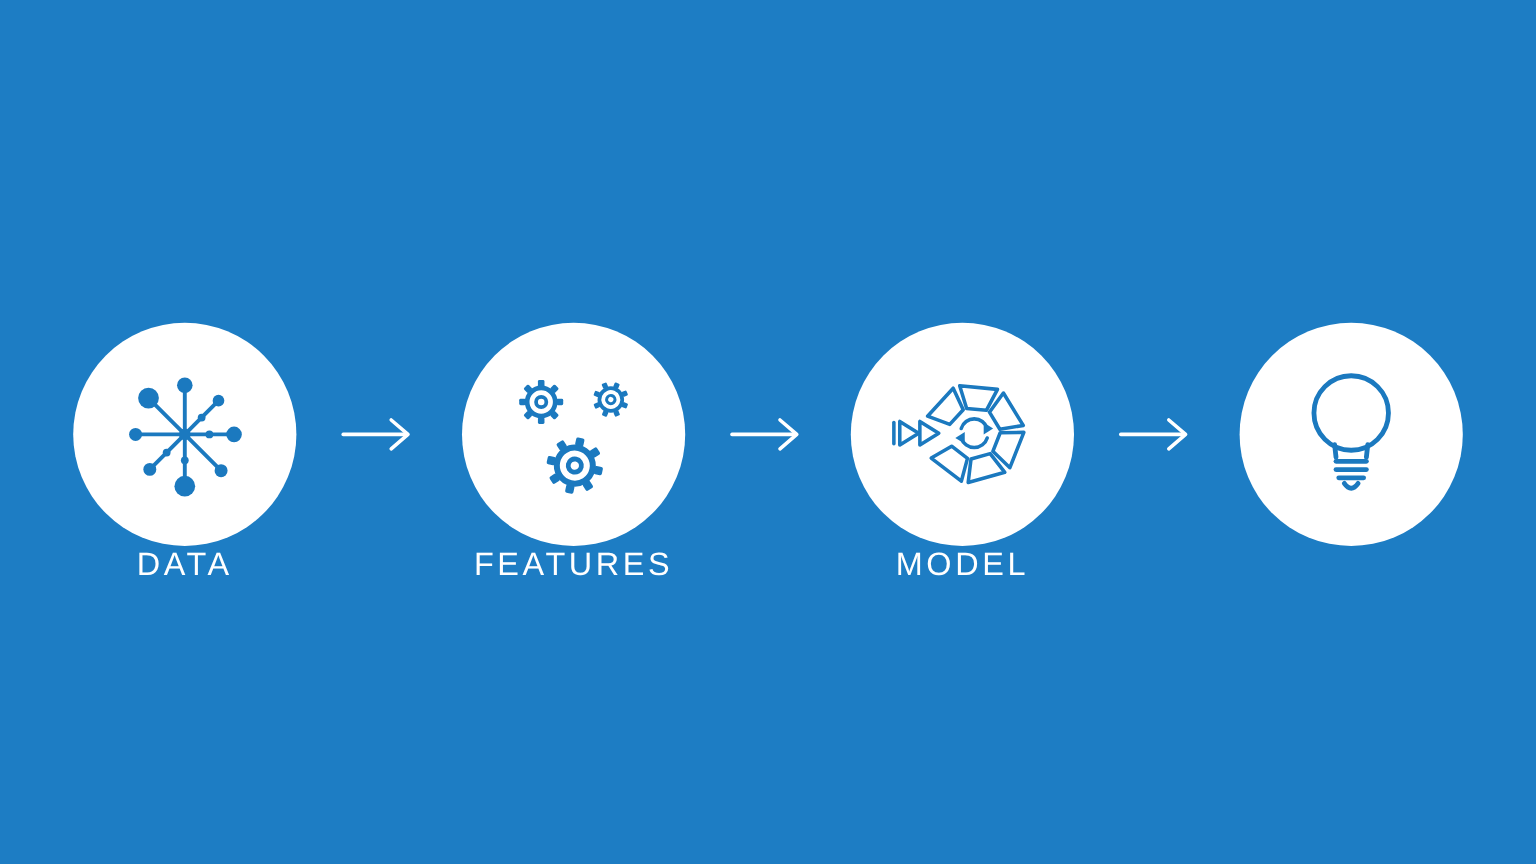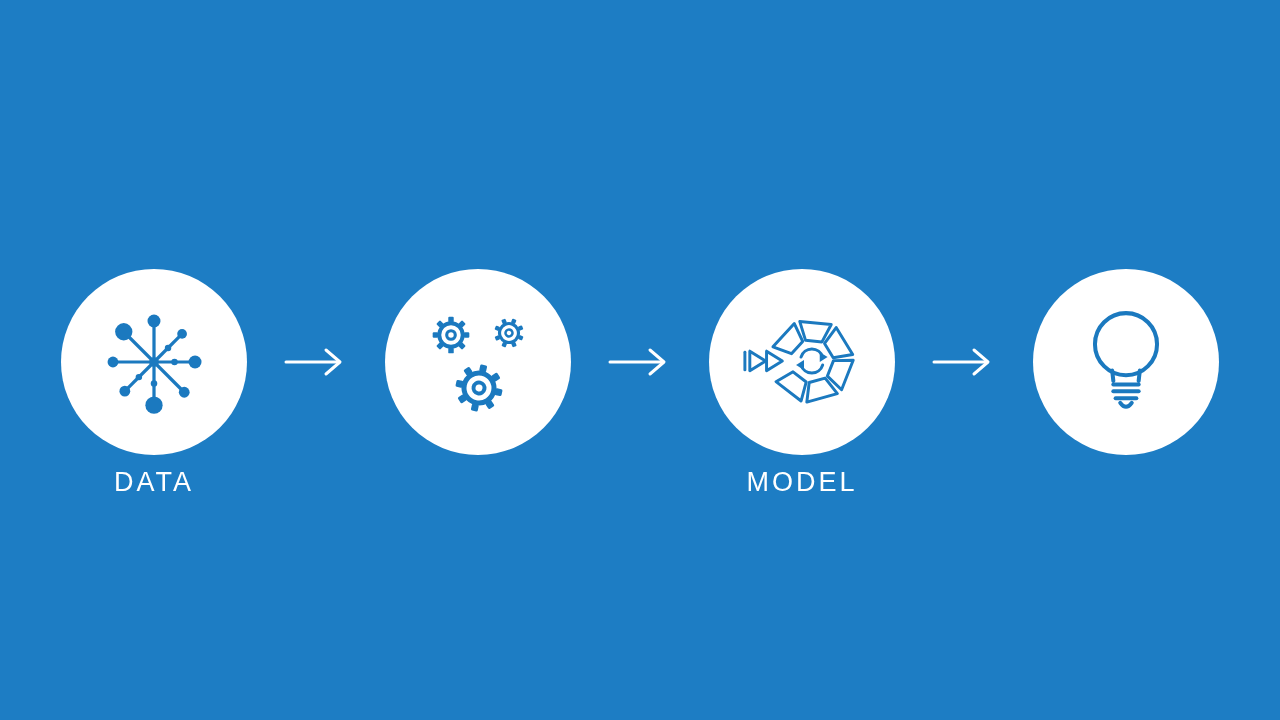--- a/index.html
+++ b/index.html
@@ -31,21 +31,21 @@
     border-radius: 50%;
     background: var(--fg, #ffffff);
     display: flex;
     align-items: center;
     justify-content: center;
   }
   .icon {
     color: var(--accent, #1b79bf);
   }
   .step-label {
-    margin-top: 12px;
+    margin-top: 0;
     color: var(--fg, #ffffff);
     font-size: 27px;
     letter-spacing: 3px;
     font-weight: 400;
     text-align: center;
     white-space: nowrap;
   }
   .connector {
     width: 138px;
     margin-top: 76px;
@@ -147,20 +147,21 @@
             <rect x="-3.5" y="-23.5" width="7" height="7" rx="1.5" transform="rotate(90)"></rect>
             <rect x="-3.5" y="-23.5" width="7" height="7" rx="1.5" transform="rotate(135)"></rect>
             <rect x="-3.5" y="-23.5" width="7" height="7" rx="1.5" transform="rotate(180)"></rect>
             <rect x="-3.5" y="-23.5" width="7" height="7" rx="1.5" transform="rotate(225)"></rect>
             <rect x="-3.5" y="-23.5" width="7" height="7" rx="1.5" transform="rotate(270)"></rect>
             <rect x="-3.5" y="-23.5" width="7" height="7" rx="1.5" transform="rotate(315)"></rect>
           </g>
         </g>
       </svg>
     </div>
+    <div class="step-label">FEATURES</div>
   </div>
 
   <div class="connector">
     <svg width="70" height="34" viewBox="0 0 70 34">
       <g stroke="currentColor" stroke-width="3" fill="none" stroke-linecap="round" stroke-linejoin="round">
         <line x1="5" y1="17" x2="58" y2="17"></line>
         <polyline points="45,5 59,17 45,29"></polyline>
       </g>
     </svg>
   </div>

